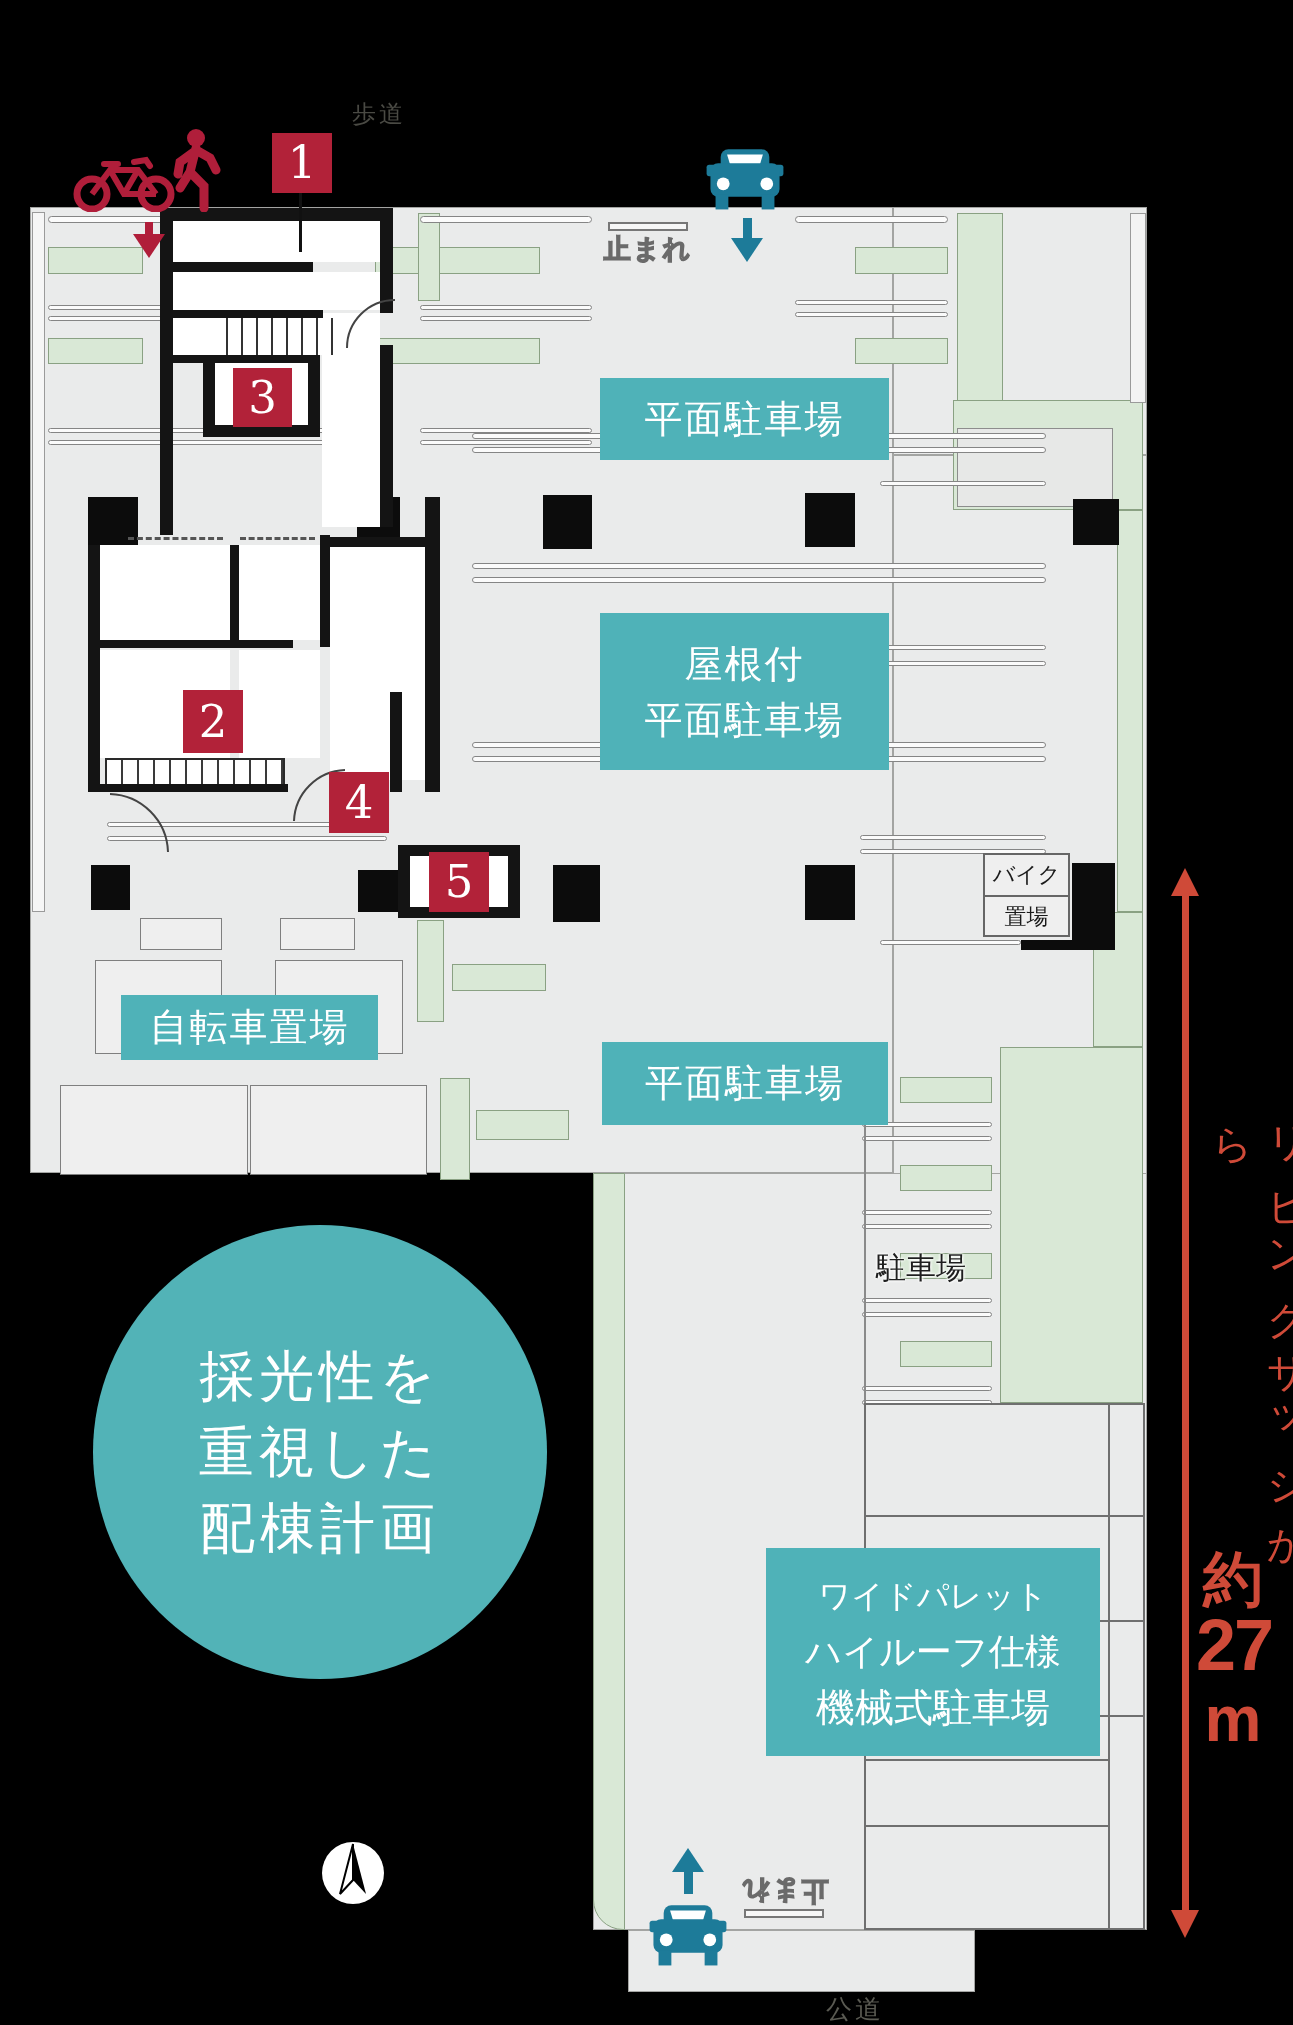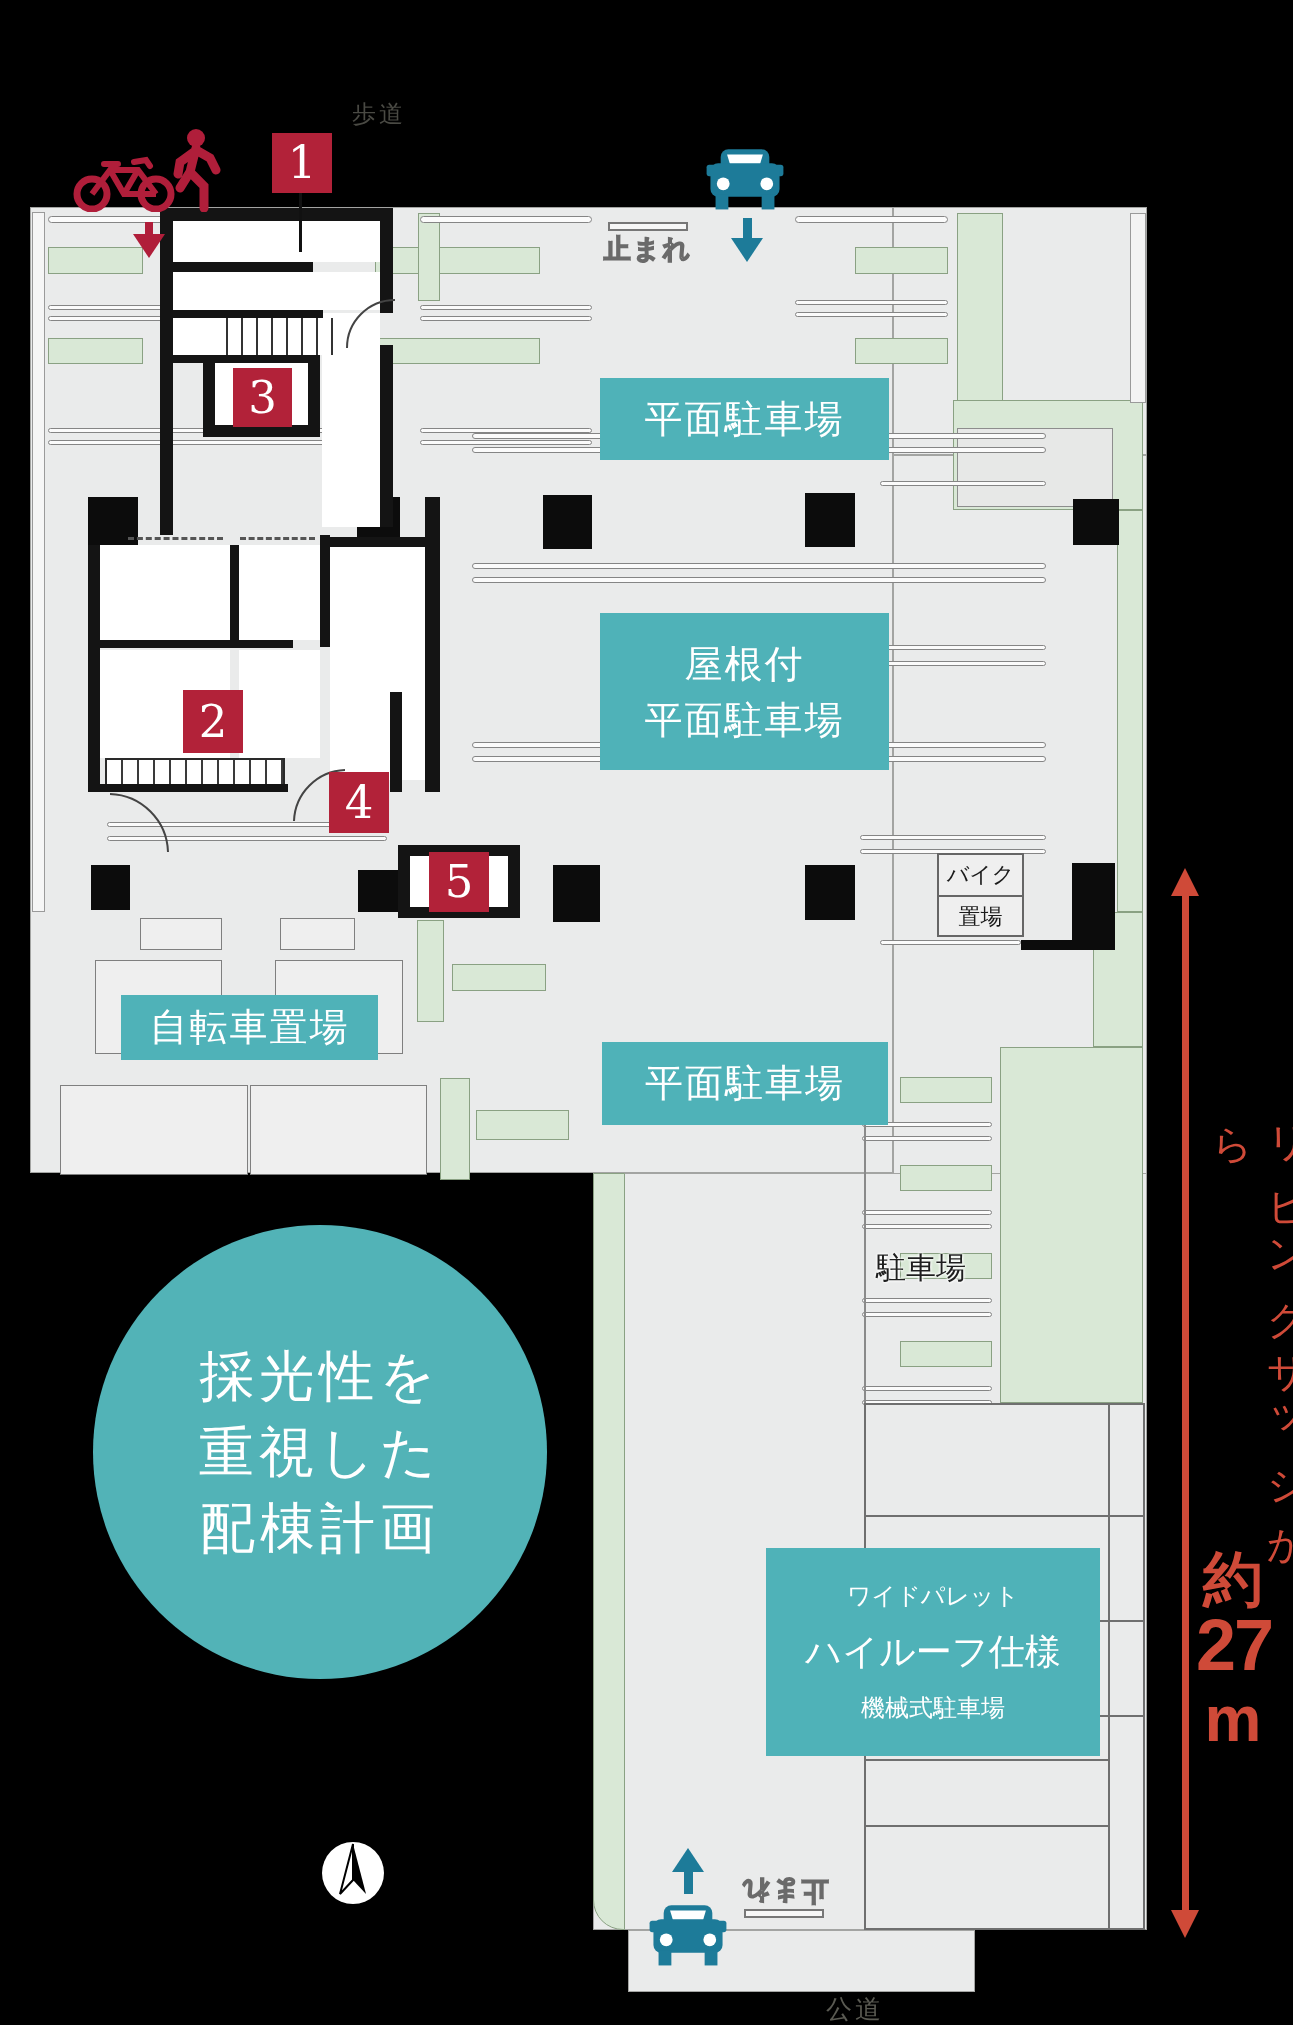--- a/index.html
+++ b/index.html
@@ -167,21 +167,21 @@
     </svg>
   <svg class="abs" style="left:292px;top:768px;" width="55" height="55">
       <path d="M2,53 A53,53 0 0 1 53,2" fill="none" stroke="#444" stroke-width="2"></path>
     </svg>
 
   <div class="wall" style="left:398px;top:845px;width:122px;height:73px;"></div>
   <div class="room" style="left:410px;top:856px;width:98px;height:51px;"></div>
 
   <div class="abs" style="left:1130px;top:213px;width:16px;height:190px;background:#f3f3f3;border:1px solid #9a9a9a;box-sizing:border-box;"></div>
 
-  <div class="abs" style="left:937px;top:853px;width:87px;height:84px;background:#efefef;border:2px solid #666;box-sizing:border-box;">
+  <div class="abs" style="left:983px;top:853px;width:87px;height:84px;background:#efefef;border:2px solid #666;box-sizing:border-box;">
     <div style="height:40px;line-height:40px;text-align:center;font-size:22px;color:#1a1a1a;border-bottom:2px solid #666;">バイク</div>
     <div style="height:40px;line-height:40px;text-align:center;font-size:22px;color:#1a1a1a;">置場</div>
   </div>
 
   <div class="abs" style="left:864px;top:1403px;width:281px;height:527px;border:2px solid #6f6f6f;box-sizing:border-box;">
     <div style="position:absolute;left:242px;top:0;width:2px;height:100%;background:#6f6f6f;"></div>
     <div style="position:absolute;left:0;top:110px;width:100%;height:2px;background:#6f6f6f;"></div>
     <div style="position:absolute;left:0;top:215px;width:100%;height:2px;background:#6f6f6f;"></div>
     <div style="position:absolute;left:0;top:310px;width:100%;height:2px;background:#6f6f6f;"></div>
     <div style="position:absolute;left:0;top:354px;width:242px;height:2px;background:#6f6f6f;"></div>
@@ -196,23 +196,23 @@
     <div style="font-size:38px;letter-spacing:2px;line-height:56px;">屋根付</div>
     <div style="font-size:38px;letter-spacing:2px;line-height:56px;">平面駐車場</div>
   </div>
   <div class="tealbox" style="left:121px;top:995px;width:257px;height:65px;">
     <div style="font-size:38px;letter-spacing:2px;">自転車置場</div>
   </div>
   <div class="tealbox" style="left:602px;top:1042px;width:286px;height:83px;">
     <div style="font-size:38px;letter-spacing:2px;">平面駐車場</div>
   </div>
   <div class="tealbox" style="left:766px;top:1548px;width:334px;height:208px;">
-    <div style="font-size:24px;line-height:56px;">ワイドパレット</div>
+    <div style="font-size:32px;line-height:56px;">ワイドパレット</div>
     <div style="font-size:36px;line-height:56px;">ハイルーフ仕様</div>
-    <div style="font-size:24px;line-height:56px;text-align:right;">機械式駐車場</div>
+    <div style="font-size:39px;line-height:56px;text-align:right;">機械式駐車場</div>
   </div>
 
   <div class="abs" style="left:876px;top:1248px;font-size:30px;color:#1f1f1f;text-shadow:0 0 3px #fff,0 0 3px #fff,0 0 3px #fff;">駐車場</div>
 
   <div class="abs" style="left:299px;top:190px;width:3px;height:62px;background:#111;"></div>
   <div class="badge" style="left:272px;top:133px;">1</div>
   <div class="badge" style="left:183px;top:690px;height:63px;line-height:63px;">2</div>
   <div class="badge" style="left:233px;top:368px;width:59px;height:59px;line-height:59px;">3</div>
   <div class="badge" style="left:329px;top:772px;height:61px;line-height:61px;">4</div>
   <div class="badge" style="left:429px;top:852px;">5</div>

